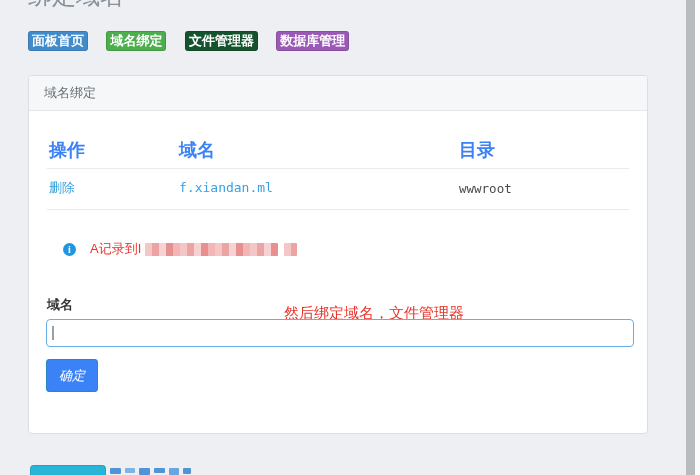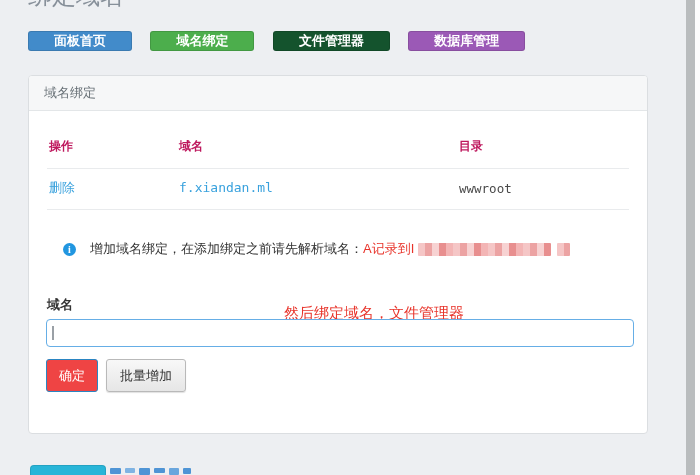--- a/index.html
+++ b/index.html
@@ -14,21 +14,21 @@
   
   .page-title{
     position:absolute;left:28px;top:-17px;
     font-size:24px;font-weight:500;color:#87909a;line-height:26px;margin:0;
     white-space:nowrap;
   }
   
   .nav-row{position:absolute;left:28px;top:31px;white-space:nowrap;}
   .nav-btn{
     display:inline-block;
-    padding:2px 25px;
+    padding:2px 3px;
     margin-right:14px;
     border-radius:3px;
     color:#fff;font-size:13px;font-weight:bold;line-height:14px;
     border:1px solid rgba(0,0,0,.12);
     cursor:pointer;
   }
   
   .panel{
     position:absolute;left:28px;top:75px;width:620px;height:359px;
     background:#fff;border:1px solid #dbdee1;border-radius:4px;
@@ -36,21 +36,21 @@
   }
   .panel-heading{
     height:34px;line-height:34px;
     background:#f6f7f8;
     border-bottom:1px solid #e3e6e8;
     border-radius:3px 3px 0 0;
     padding-left:15px;
     font-size:13px;color:#666f75;
   }
   .abs{position:absolute;}
-  .th{font-size:12px;font-weight:bold;color:#be185d;}
+  .th{font-size:18px;font-weight:bold;color:#3b82f6;}
   .divider{position:absolute;left:18px;right:18px;height:1px;background:#e9ebed;}
   a.tbl-link{font-size:13px;text-decoration:none;cursor:pointer;}
   .mono{font-family:"DejaVu Sans Mono","Liberation Mono",monospace;}
   .dir-cell{font-size:12.5px;color:#4a4a4a;}
   
   .info-line{
     position:absolute;left:34px;top:164px;
     display:flex;align-items:center;
     font-size:13px;color:#333;white-space:nowrap;
   }
@@ -137,34 +137,32 @@
   <div class="divider" style="top:92px;"></div>
 
   <a class="abs tbl-link" style="left: 20px; top: 103px; color: rgb(56, 161, 221);">删除</a>
   <a class="abs tbl-link mono" style="left: 150px; top: 104px; color: rgb(56, 161, 221);">f.xiandan.ml</a>
   <span class="abs dir-cell mono" style="left:430px;top:105px;">wwwroot</span>
 
   <div class="divider" style="top:133px;"></div>
 
   <div class="info-line">
     <span class="info-icon">i</span>
-    <span>增加域名绑定，在添加绑定之前请先解析域名：</span>
     <span class="red-text" style="color: rgb(232, 51, 42);">A记录到I</span>
     <span class="redact redact-a"></span>
     <span class="redact redact-b"></span>
   </div>
 
   <span class="abs form-label" style="left:18px;top:220px;">域名</span>
   <span class="abs form-note" style="left: 255px; top: 228px; color: rgb(232, 51, 42);">然后绑定域名，文件管理器</span>
 
   <input class="domain-input" type="text" value="" style="border-color: rgb(102, 174, 230);">
   <div class="caret"></div>
 
-  <div class="btn btn-submit" style="background-color: #ef4444;">确定</div>
-  <div class="btn btn-batch">批量增加</div>
+  <div class="btn btn-submit" style="background-color: #3b82f6; font-style: italic;">确定</div>
 </div>
 
 <div class="bottom-btn" style="background-color: rgb(40, 181, 216);"></div>
 <div class="frag-row">
   <span class="frag f1"></span>
   <span class="frag f2"></span>
   <span class="frag f3"></span>
   <span class="frag f4"></span>
   <span class="frag f5"></span>
   <span class="frag f6"></span>

